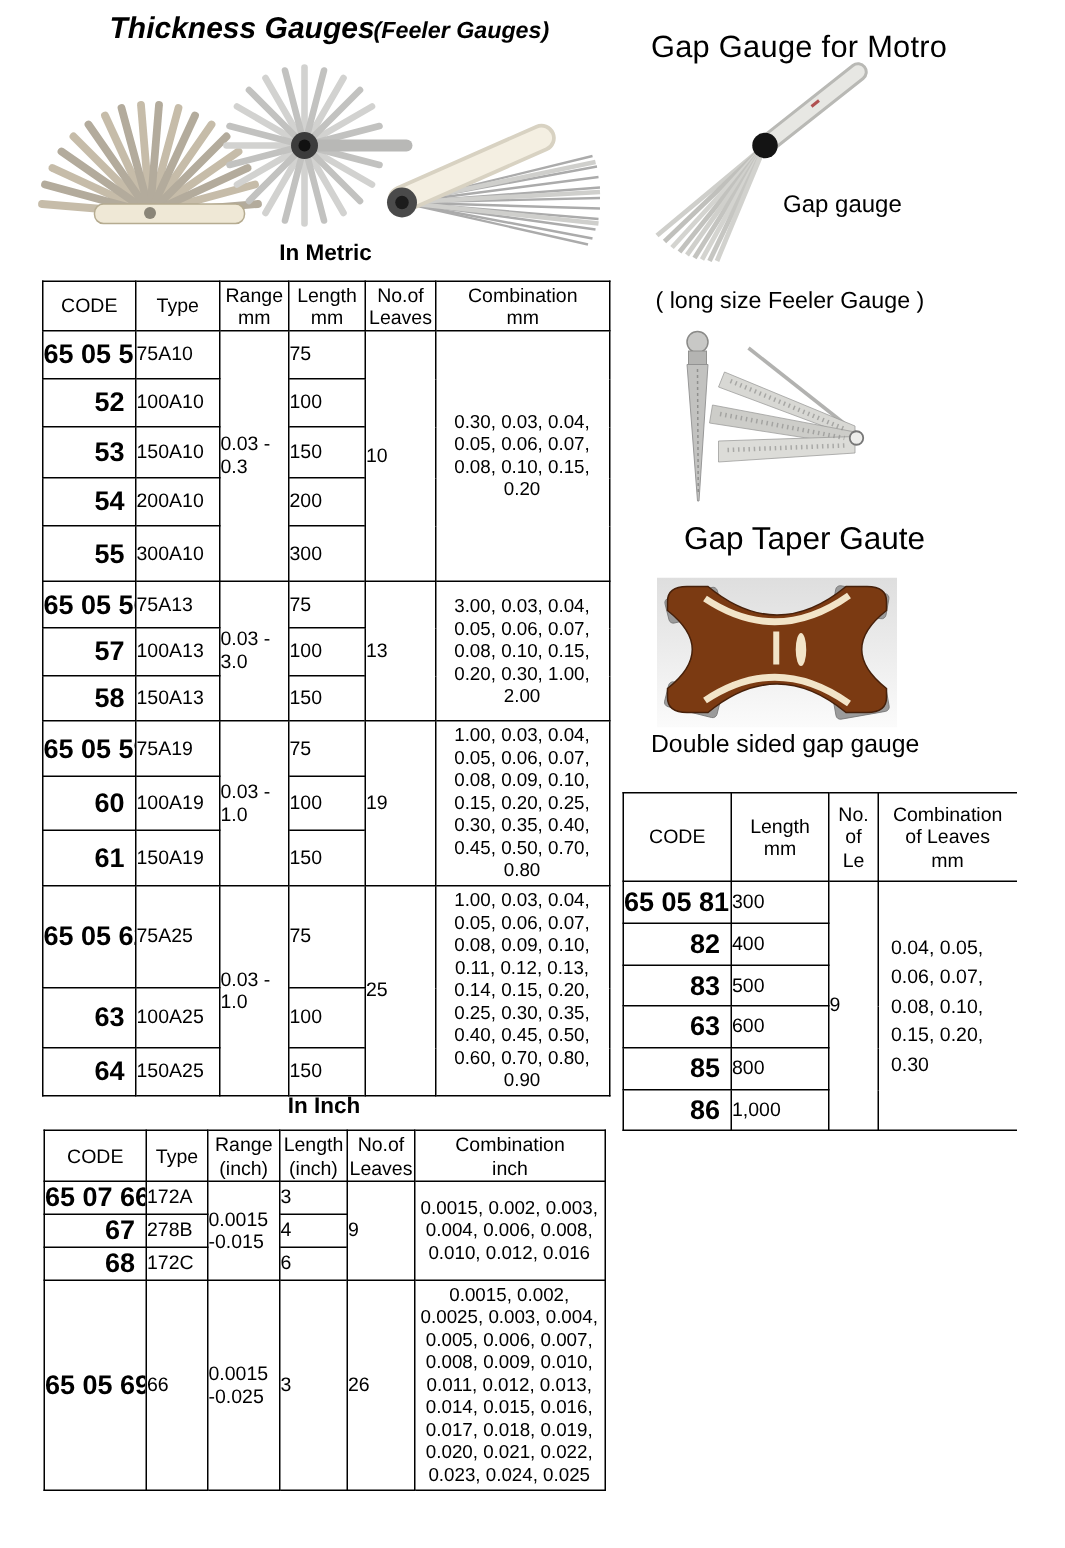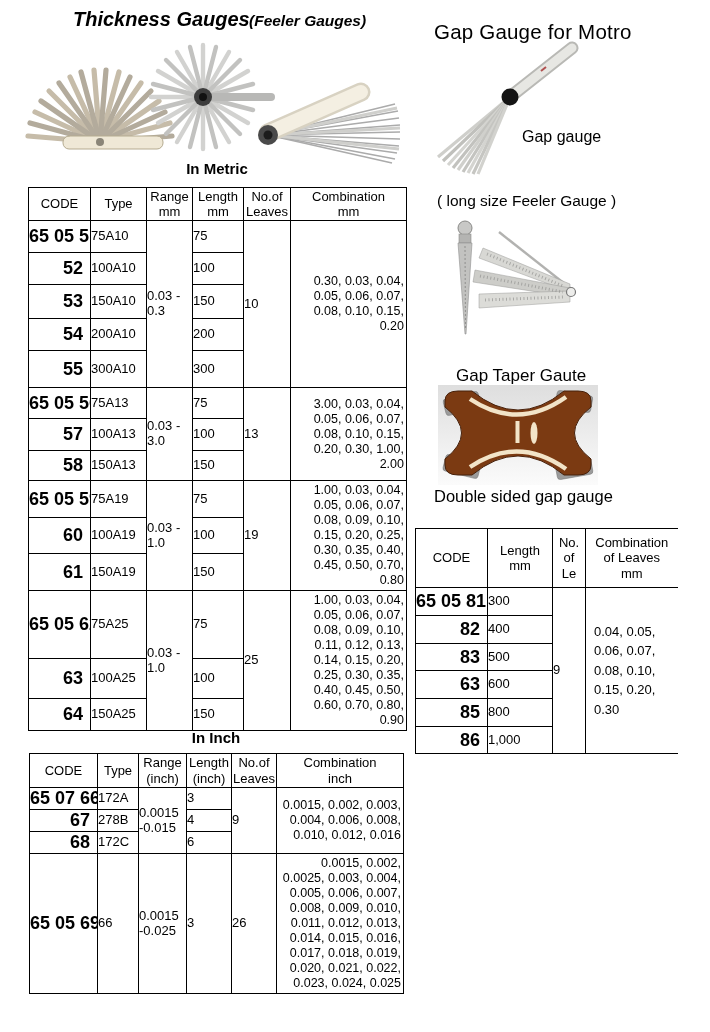--- a/index.html
+++ b/index.html
@@ -9,21 +9,21 @@
   .main-title{font-size:20px;font-weight:bold;font-style:italic;white-space:nowrap;margin-left:40px;}
   .sub-title{font-size:15.5px;font-weight:bold;font-style:italic;white-space:nowrap;margin-left:20px;}
   .right-title{font-size:20.5px;font-weight:normal;white-space:nowrap;letter-spacing:.2px;}
   .sec-label{font-weight:bold;font-size:15px;text-align:center;}
   .img-label{font-size:16px;white-space:nowrap;}
   table.tbl{border-collapse:collapse;position:absolute;table-layout:fixed;background:#fff;}
   .tbl th,.tbl td{border:1px solid #000;padding:0;vertical-align:middle;overflow:hidden;}
   .tbl th{font-weight:normal;font-size:13px;text-align:center;white-space:pre-line;line-height:1.18;}
   td.code{font-weight:bold;text-align:right;padding-right:7px;font-size:18px;white-space:nowrap;}
   td.ctr{font-size:13px;white-space:pre-line;line-height:1.15;}
-  td.comb{text-align:right;padding:2px 2px 2px 1px;font-size:12.5px;line-height:1.2;}
+  td.comb{text-align:center;padding:2px 2px 2px 1px;font-size:12.5px;line-height:1.2;}
   td.comb2{text-align:left;padding:2px 2px 2px 8px;font-size:13px;line-height:1.5;}
   .nbr{border-right:none !important;}
 </style>
 </head>
 <body>
 
 <div class="page">
 
   <div class="abs main-title" style="left:33px;top:8px;">Thickness Gauges</div>
   <div class="abs sub-title" style="left:229px;top:12px;">(Feeler Gauges)</div>
@@ -313,21 +313,21 @@
     <line x1="30" y1="34" x2="30.5" y2="118" stroke="#8f8f8d" stroke-width="1" stroke-dasharray="2 2"></line>
     <line x1="135" y1="76" x2="64" y2="20" stroke="#b2b2b0" stroke-width="2.4"></line>
     <polygon points="135,72 48,36 44,46 135,80" fill="#d8d8d4" stroke="#9a9a98" stroke-width="0.5"></polygon>
     <polygon points="135,76 40,58 38,70 135,85" fill="#cdcdc9" stroke="#9a9a98" stroke-width="0.5"></polygon>
     <polygon points="135,79 44,82 44,96 135,90" fill="#dcdcd8" stroke="#9a9a98" stroke-width="0.5"></polygon>
     <line x1="52" y1="42" x2="128" y2="74" stroke="#8e8e8c" stroke-width="3" stroke-dasharray="1 2.5" opacity="0.65"></line>
     <line x1="45" y1="64" x2="128" y2="80" stroke="#8e8e8c" stroke-width="3" stroke-dasharray="1 2.5" opacity="0.65"></line>
     <line x1="50" y1="88" x2="128" y2="85" stroke="#8e8e8c" stroke-width="3" stroke-dasharray="1 2.5" opacity="0.65"></line>
     <circle cx="136" cy="80" r="4.5" fill="#ededeb" stroke="#777" stroke-width="1.2"></circle>
   </svg>
-  <div class="abs img-label" style="left:456px;top:366px;font-size:17px;">Gap Taper Gaute</div>
+  <div class="abs img-label" style="left:456px;top:348px;font-size:21px;">Gap Taper Gaute</div>
 
   <svg class="abs" style="left:438px;top:385px;" width="160" height="100" viewBox="0 0 160 100">
     <defs>
       <linearGradient id="dgbg" x1="0" y1="0" x2="0" y2="1">
         <stop offset="0" stop-color="#dedede"></stop>
           <stop offset="1" stop-color="#fbfbfb"></stop>
       </linearGradient>
     </defs>
     <rect x="0" y="0" width="160" height="100" fill="url(#dgbg)"></rect>
     <g fill="#9b9b9b" stroke="#707070" stroke-width="0.5">

